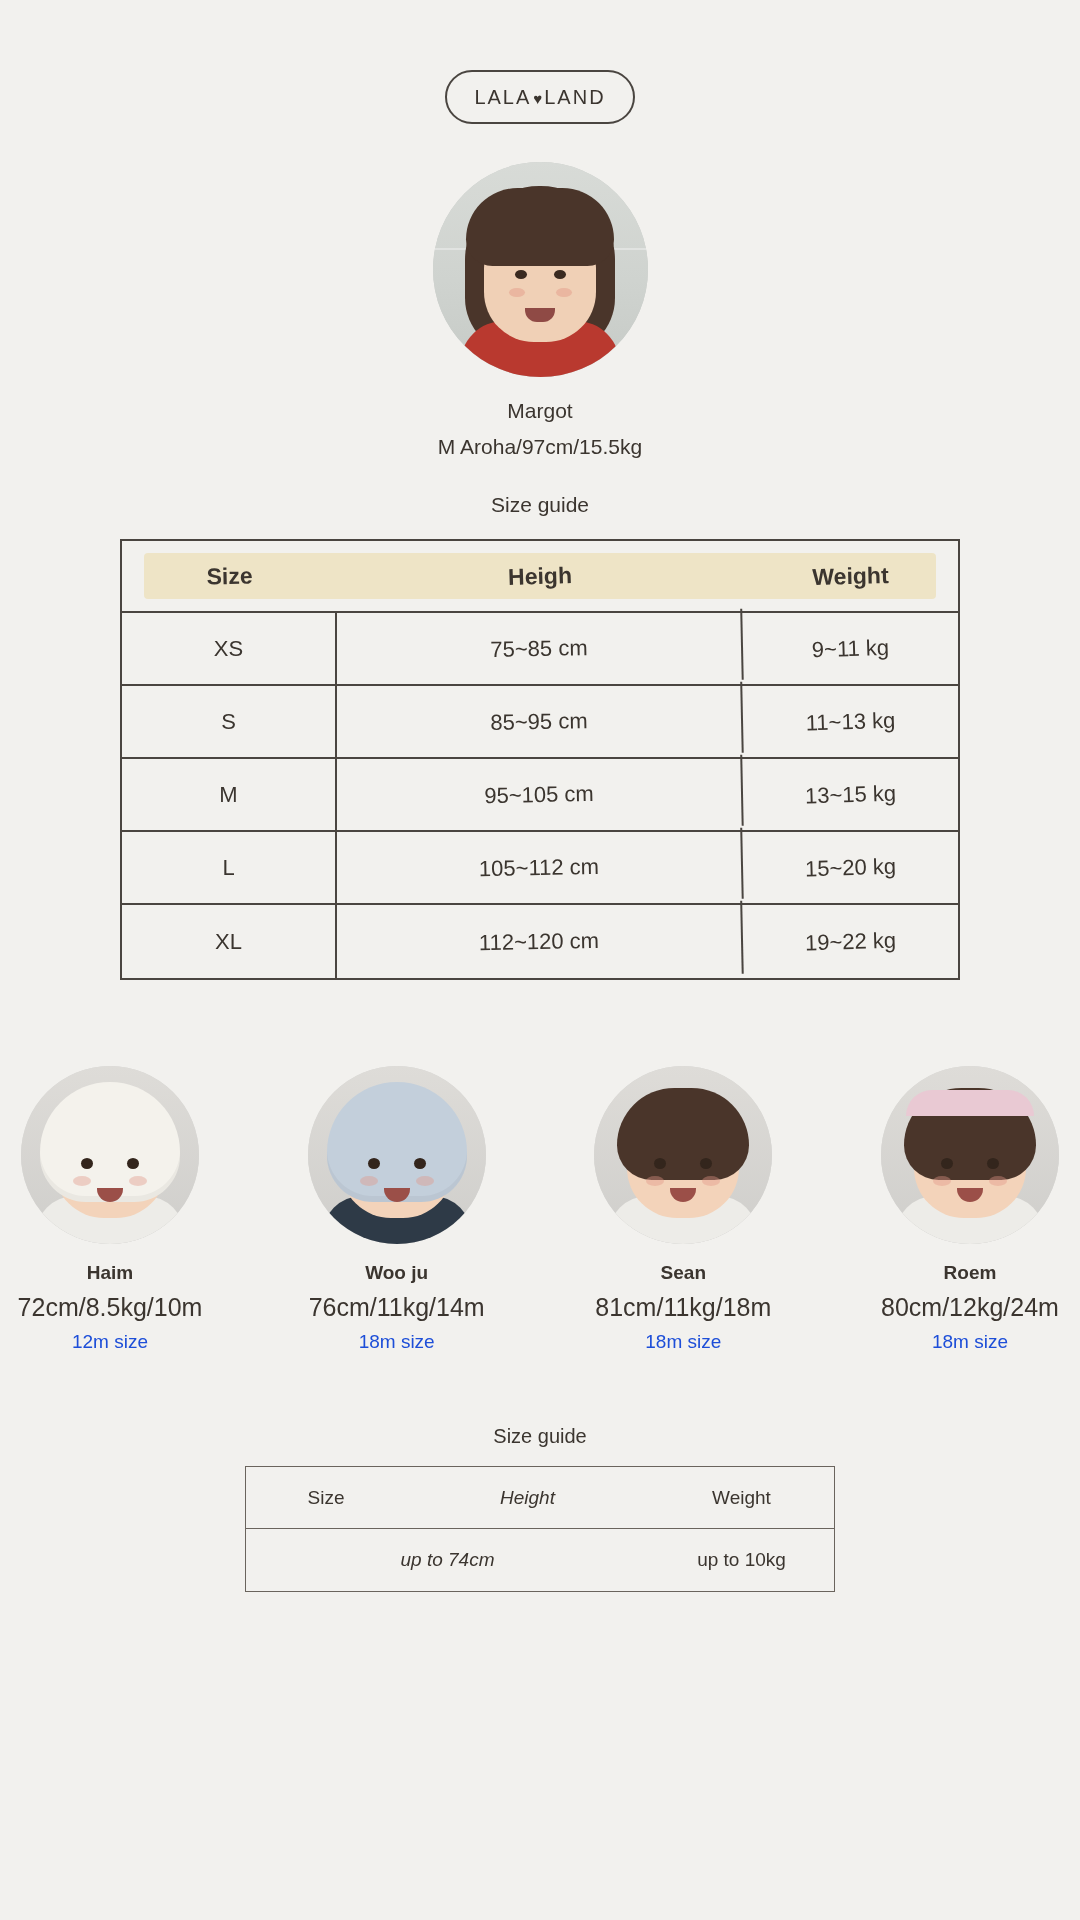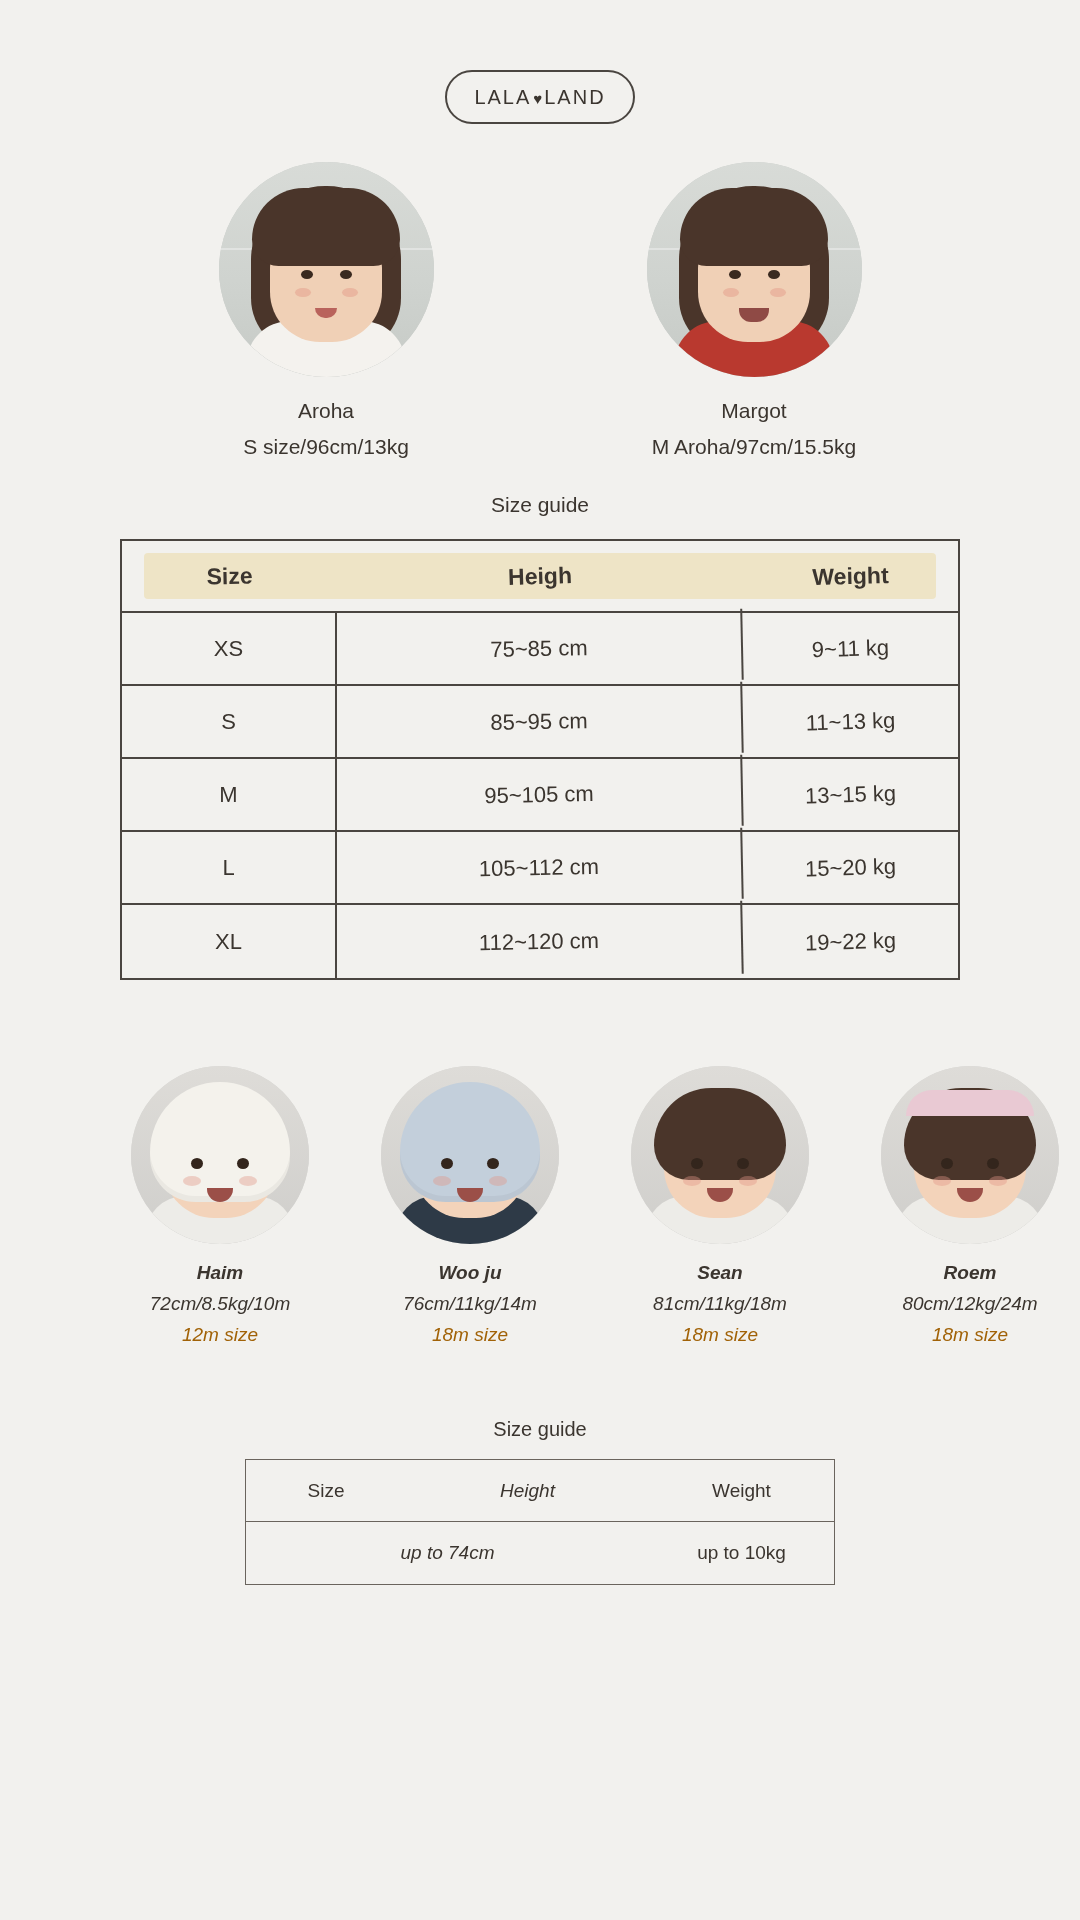--- a/index.html
+++ b/index.html
@@ -173,24 +173,23 @@
   .c-weight { width: 215px; }
   .trow.head .tcell { font-size: 23px; font-weight: bold; border-right: none; }
   .trow.head .c-size, .trow.head .c-height { border-right: none; }
   .tilt1 { transform: rotate(-1.2deg); }
   .tilt2 { transform: rotate(-1.8deg); }
   .tilt3 { transform: rotate(-1.4deg); }
 
   
   .baby-models {
     display: flex;
-    justify-content: flex-end;
+    justify-content: space-between;
     gap: 30px;
     margin-top: 86px;
-    font-style: italic;
   }
   .baby { width: 220px; text-align: center; }
   .baby-circle {
     width: 178px; height: 178px; border-radius: 50%;
     margin: 0 auto; overflow: hidden; position: relative;
     background: #d6d6d4;
   }
   .b-wall { position:absolute; inset:0; background: linear-gradient(180deg,#dedcd8,#cfcecb); }
   .b-head {
     position:absolute; left:50%; transform:translateX(-50%);
@@ -215,22 +214,22 @@
     bottom:-10px; width:150px; height:58px; border-radius:40px 40px 0 0; background:#edece8;
   }
   .b-body.dark { background:#2e3a47; }
   .b-eye { position:absolute; width:12px;height:11px;border-radius:50%;background:#33251c; top:92px;}
   .b-eye.l{left:60px;} .b-eye.r{right:60px;}
   .b-mouth{position:absolute; left:50%; transform:translateX(-50%); top:122px; width:26px;height:14px;border-radius:0 0 14px 14px;background:#9b4f48;}
   .b-cheek{position:absolute;width:18px;height:10px;border-radius:50%;background:rgba(226,150,134,.4);top:110px;}
   .b-cheek.l{left:52px;} .b-cheek.r{right:52px;}
 
   .baby-name { margin-top: 18px; font-size: 19px; font-weight: bold; color:#3b352f;}
-  .baby-spec { margin-top: 9px; font-size: 19px; color:#3b352f;}
-  .baby-size { margin-top: 9px; font-size: 19px; color:#a16207;}
+  .baby-spec { margin-top: 9px; font-size: 25px; color:#3b352f;}
+  .baby-size { margin-top: 9px; font-size: 19px; color:#1d4ed8;}
 
   
   .guide-title2 {
     text-align: center;
     font-size: 20px;
     color: #3b352f;
     margin-top: 72px;
   }
   .table-small {
     width: 590px;
@@ -259,37 +258,20 @@
   <div class="logo-wrap">
     <div class="logo">
       <span class="logo-text">LALA</span>
       <span class="logo-heart">♥</span>
       <span class="logo-text">LAND</span>
     </div>
   </div>
 
   <div class="top-models">
 
-    <div class="model">
-      <div class="photo-circle big">
-        <div class="bg-wall"></div>
-        <div class="hair-back"></div>
-        <div class="neck"></div>
-        <div class="shirt"></div>
-        <div class="face"></div>
-        <div class="fringe"></div>
-        <div class="cheek l"></div>
-          <div class="cheek r"></div>
-        <div class="eye l"></div>
-          <div class="eye r"></div>
-        <div class="mouth"></div>
-      </div>
-      <div class="model-name">Aroha</div>
-      <div class="model-spec">S size/96cm/13kg</div>
-    </div>
 
     <div class="model">
       <div class="photo-circle big">
         <div class="bg-wall"></div>
         <div class="hair-back"></div>
         <div class="neck"></div>
         <div class="shirt red"></div>
         <div class="face"></div>
         <div class="fringe"></div>
         <div class="cheek l"></div>

